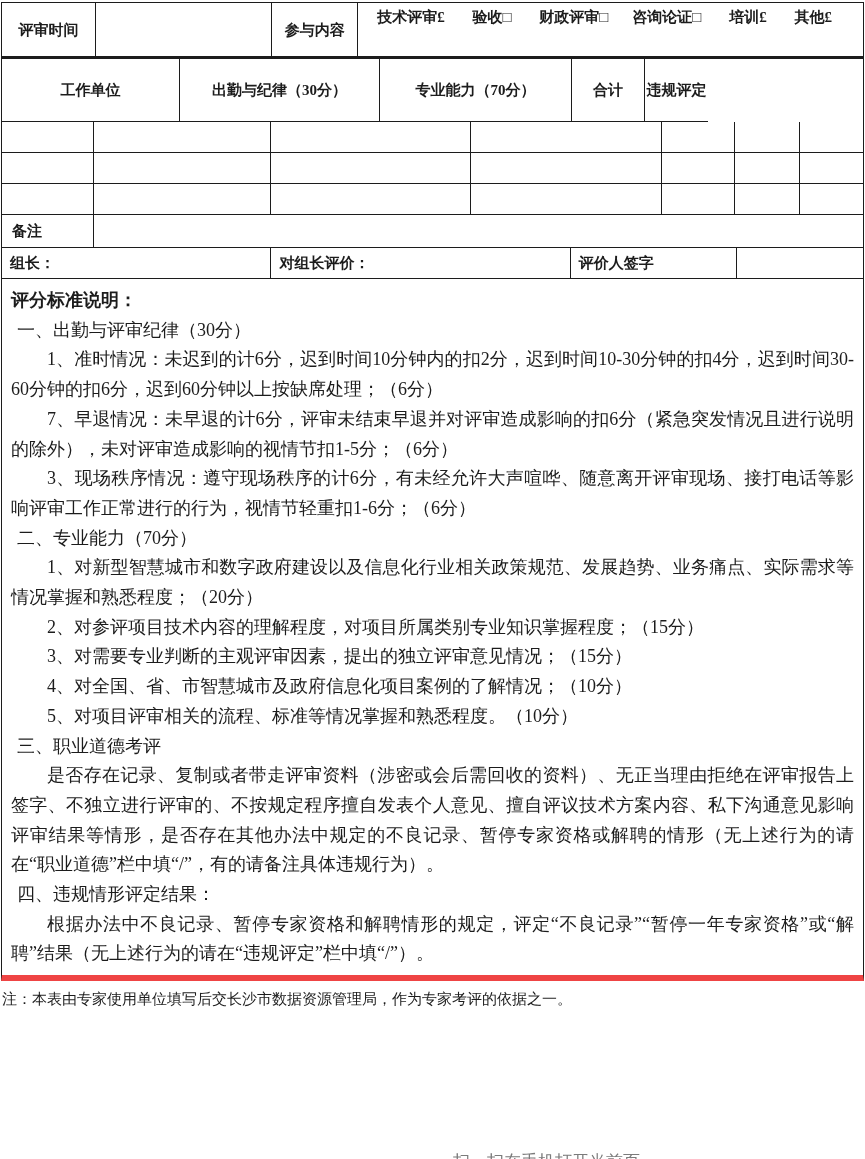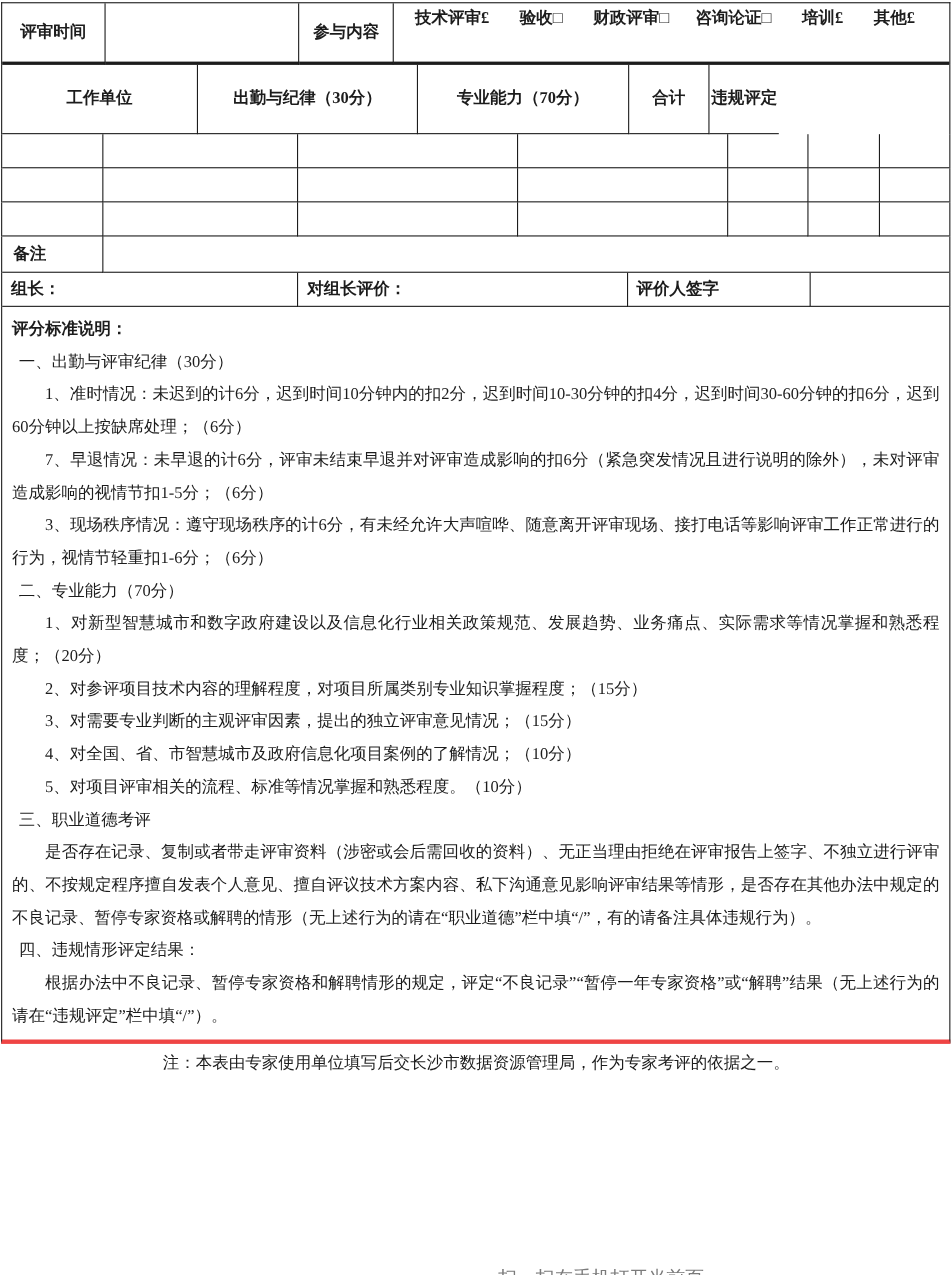--- a/index.html
+++ b/index.html
@@ -27,28 +27,28 @@
   .opt { margin-right: 24px; display: inline-block; }
   .hdr-row { height: 63px; }
   .data-row { height: 31px; }
   .remark-row { height: 33px; }
   .remark-row .lbl { justify-content: flex-start; padding-left: 10px; flex-direction: row; text-align: center; }
   .leader-row { height: 31px; }
   .leader-row .cell { justify-content: flex-start; padding-left: 8px; flex-direction: row; }
 
   
   .crit {
-    border-left: 1px solid #1c1c1c; border-right: 1px solid #1c1c1c; border-bottom: 4px solid #ef4444;
-    padding: 7px 9px 6px 9px; font-size: 15px; line-height: 29.7px;
+    border-left: 1px solid #1c1c1c; border-right: 1px solid #1c1c1c; border-bottom: 6px solid #ef4444;
+    padding: 7px 9px 6px 9px; font-size: 18px; line-height: 29.7px;
   }
   .crit p { text-indent: 2em; text-align: justify; }
   .crit p.title { font-weight: bold; text-indent: 0; }
   .crit p.sec { font-weight: normal; text-indent: 6px; }
 
-  .note { margin-top: 7px; font-size: 15px; line-height: 22px; padding-left: 1px; text-align: center; }
+  .note { margin-top: 7px; font-size: 15px; line-height: 22px; padding-left: 1px; }
 
   .footer-hint {
     position: absolute; left: 453px; top: 1150px;
     font-family: "Liberation Sans", "DejaVu Sans", sans-serif;
     font-size: 17px; color: #7b7b7b; white-space: nowrap;
   }
 </style>
 </head>
 <body>
 

